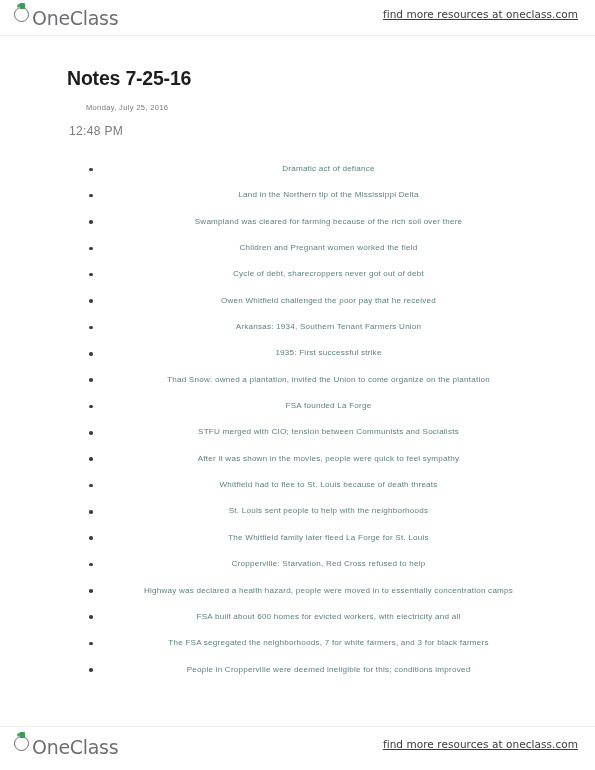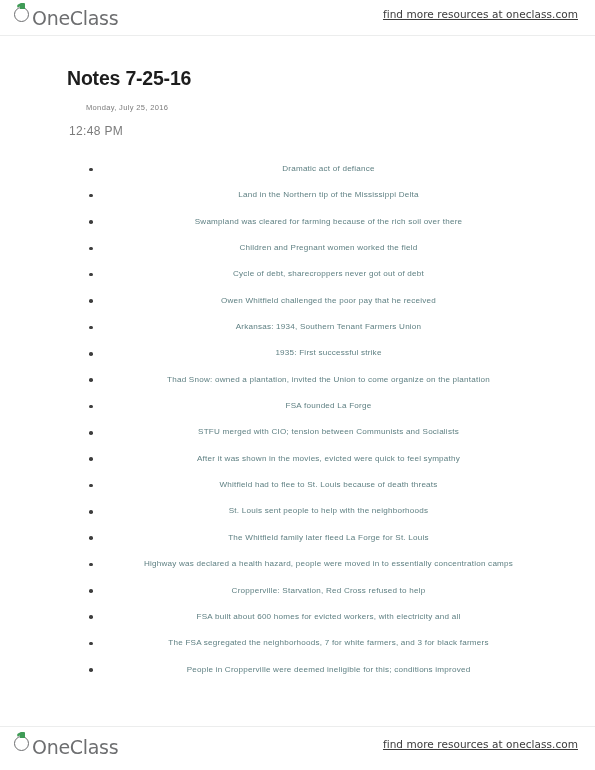--- a/index.html
+++ b/index.html
@@ -242,41 +242,41 @@
       <li class="bullet-item">
         <span class="dot"></span>
         <span class="text">FSA founded La Forge</span>
       </li>
       <li class="bullet-item">
         <span class="dot"></span>
         <span class="text">STFU merged with CIO; tension between Communists and Socialists</span>
       </li>
       <li class="bullet-item">
         <span class="dot"></span>
-        <span class="text">After it was shown in the movies, evicted were quick to feel sympathy</span>
+        <span class="text">After it was shown in the movies, people were quick to feel sympathy</span>
       </li>
       <li class="bullet-item">
         <span class="dot"></span>
         <span class="text">Whitfield had to flee to St. Louis because of death threats</span>
       </li>
       <li class="bullet-item">
         <span class="dot"></span>
         <span class="text">St. Louis sent people to help with the neighborhoods</span>
       </li>
       <li class="bullet-item">
         <span class="dot"></span>
         <span class="text">The Whitfield family later fleed La Forge for St. Louis</span>
       </li>
       <li class="bullet-item">
         <span class="dot"></span>
+        <span class="text">Cropperville: Starvation, Red Cross refused to help</span>
+      </li>
+      <li class="bullet-item">
+        <span class="dot"></span>
         <span class="text">Highway was declared a health hazard, people were moved in to essentially concentration camps</span>
-      </li>
-      <li class="bullet-item">
-        <span class="dot"></span>
-        <span class="text">Cropperville: Starvation, Red Cross refused to help</span>
       </li>
       <li class="bullet-item">
         <span class="dot"></span>
         <span class="text">FSA built about 600 homes for evicted workers, with electricity and all</span>
       </li>
       <li class="bullet-item">
         <span class="dot"></span>
         <span class="text">The FSA segregated the neighborhoods, 7 for white farmers, and 3 for black farmers</span>
       </li>
       <li class="bullet-item">

